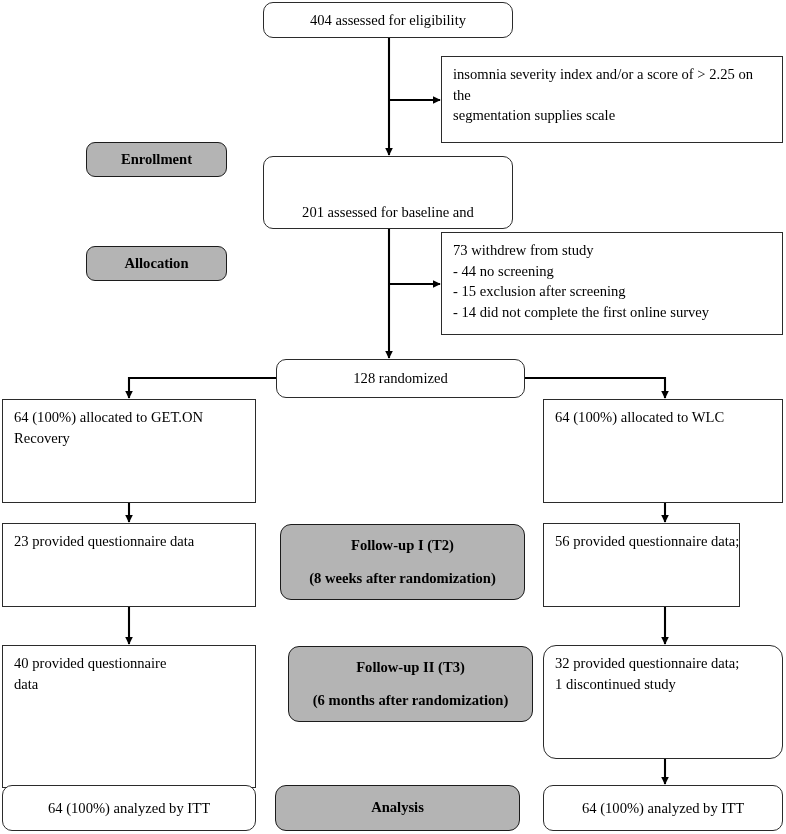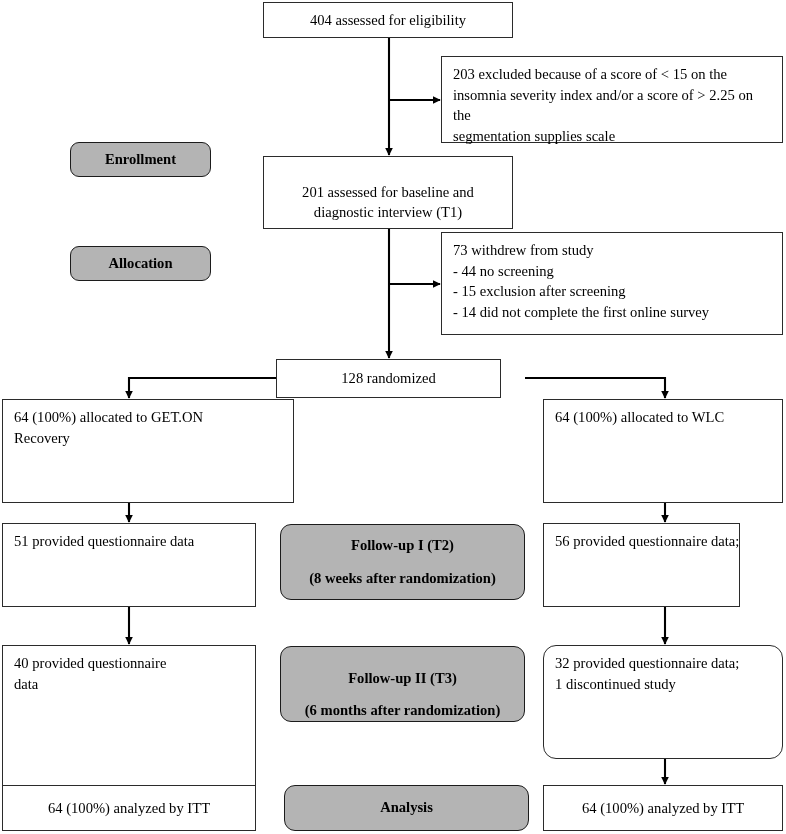--- a/index.html
+++ b/index.html
@@ -34,20 +34,21 @@
     color: #000000;
     padding: 7px 10px 7px 11px;
   }
   .node.center {
     text-align: center;
     display: flex;
     flex-direction: column;
     justify-content: center;
     align-items: center;
     padding: 5px 8px;
+    border-radius: 10px;
   }
   .node.top-text {
     display: block;
   }
   .node .ln {
     display: block;
     white-space: nowrap;
   }
   .node.wrapline .ln {
     white-space: normal;
@@ -70,20 +71,21 @@
   .stage .sline {
     display: block;
     white-space: nowrap;
     line-height: 1.35;
   }
   .stage.two .sline + .sline {
     margin-top: 13px;
   }
   .stage.small {
     border-radius: 9px;
+    margin-left: 16px;
   }
 </style>
 </head>
 <body>
 
 <div id="diagram">
 
   <svg id="connectors" viewBox="0 0 786 834" xmlns="http://www.w3.org/2000/svg">
     <defs>
       <marker id="ah" markerWidth="9" markerHeight="9" refX="7.2" refY="4.5" orient="auto" markerUnits="userSpaceOnUse">
@@ -110,91 +112,89 @@
     <line x1="665" y1="503" x2="665" y2="522" stroke="#000000" stroke-width="2.1" marker-end="url(#ah)"></line>
     <line x1="665" y1="607" x2="665" y2="644" stroke="#000000" stroke-width="2.1" marker-end="url(#ah)"></line>
     <line x1="665" y1="759" x2="665" y2="784" stroke="#000000" stroke-width="2.1" marker-end="url(#ah)"></line>
   </svg>
 
   <div class="node center" style="left:263px; top:2px; width:250px; height:36px;">
     <span class="ln">404 assessed for eligibility</span>
   </div>
 
   <div class="node top-text wrapline" style="left:441px; top:56px; width:342px; height:87px;">
-    <span class="ln">203 excluded because of a score of &lt; 15 on the</span>
     <span class="ln">insomnia severity index and/or a score of &gt; 2.25 on the</span>
     <span class="ln">segmentation supplies scale</span>
   </div>
 
   <div class="stage small" style="left:70px; top:142px; width:141px; height:35px;">
     <span class="sline">Enrollment</span>
   </div>
 
   <div class="node center" style="left:263px; top:156px; width:250px; height:73px;justify-content:flex-end;">
     <span class="ln">201 assessed for baseline and</span>
-    <span class="ln">diagnostic interview (T1)</span>
   </div>
 
   <div class="stage small" style="left:70px; top:246px; width:141px; height:35px;">
     <span class="sline">Allocation</span>
   </div>
 
   <div class="node top-text" style="left:441px; top:232px; width:342px; height:103px;font-family:Liberation Serif, serif;">
     <span class="ln">73 withdrew from study</span>
     <span class="ln">- 44 no screening</span>
     <span class="ln">- 15 exclusion after screening</span>
     <span class="ln">- 14 did not complete the first online survey</span>
   </div>
 
-  <div class="node center" style="left:276px; top:359px; width:225px; height:39px;">
+  <div class="node center" style="left:276px; top:359px; width:249px; height:39px;">
     <span class="ln">128 randomized</span>
   </div>
 
-  <div class="node top-text" style="left:2px; top:399px; width:292px; height:104px;">
+  <div class="node top-text" style="left:2px; top:399px; width:254px; height:104px;">
     <span class="ln">64 (100%) allocated to GET.ON</span>
     <span class="ln">Recovery</span>
   </div>
 
   <div class="node top-text" style="left:543px; top:399px; width:240px; height:104px;">
     <span class="ln">64 (100%) allocated to WLC</span>
   </div>
 
   <div class="node top-text" style="left:2px; top:523px; width:254px; height:84px;">
-    <span class="ln">51 provided questionnaire data</span>
+    <span class="ln">23 provided questionnaire data</span>
   </div>
 
   <div class="stage two" style="left:280px; top:524px; width:245px; height:76px;">
     <span class="sline">Follow-up I (T2)</span>
     <span class="sline">(8 weeks after randomization)</span>
   </div>
 
   <div class="node top-text" style="left:543px; top:523px; width:197px; height:84px;">
     <span class="ln">56 provided questionnaire data;</span>
   </div>
 
   <div class="node top-text" style="left:2px; top:645px; width:254px; height:143px;">
     <span class="ln"> 40 provided questionnaire</span>
     <span class="ln">data</span>
   </div>
 
-  <div class="stage two" style="left:280px; top:646px; width:245px; height:76px;justify-content:flex-end;">
+  <div class="stage two" style="left:288px; top:646px; width:245px; height:76px;">
     <span class="sline">Follow-up II (T3)</span>
     <span class="sline">(6 months after randomization)</span>
   </div>
 
   <div class="node top-text" style="left:543px; top:645px; width:240px; height:114px;border-radius:13px;">
     <span class="ln">32 provided questionnaire data;</span>
     <span class="ln">1 discontinued study</span>
   </div>
 
   <div class="node center" style="left:2px; top:785px; width:254px; height:46px;">
     <span class="ln">64 (100%) analyzed by ITT</span>
   </div>
 
-  <div class="stage" style="left:284px; top:785px; width:245px; height:46px;">
+  <div class="stage" style="left:275px; top:785px; width:245px; height:46px;">
     <span class="sline">Analysis</span>
   </div>
 
   <div class="node center" style="left:543px; top:785px; width:240px; height:46px;">
     <span class="ln">64 (100%) analyzed by ITT</span>
   </div>
 
 </div>
 
 </body></html>

